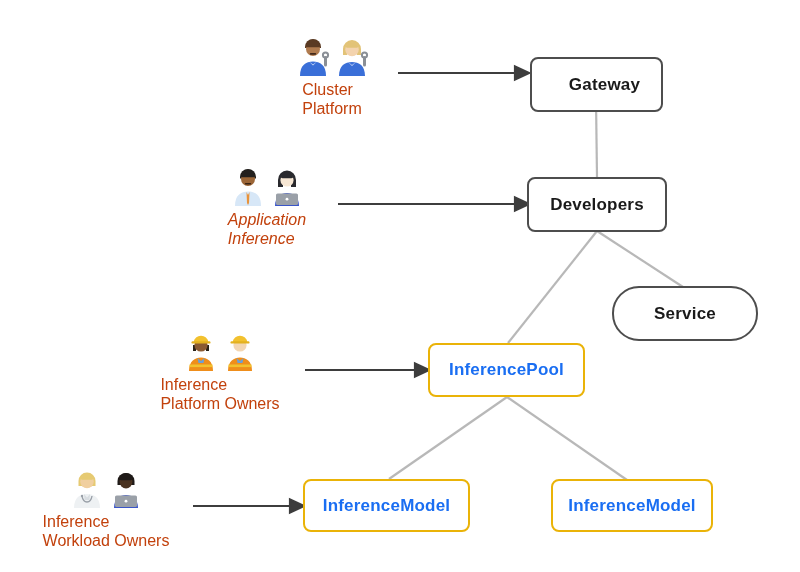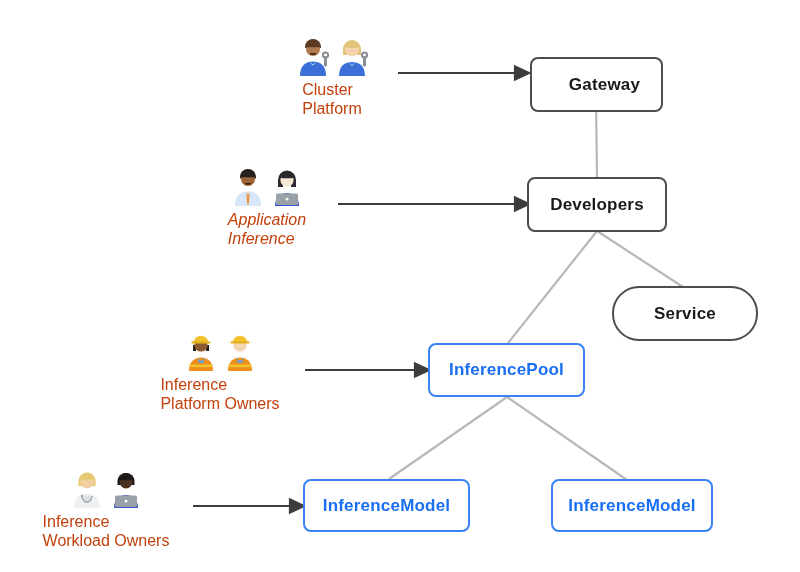--- a/index.html
+++ b/index.html
@@ -22,21 +22,21 @@
     align-items: center;
     justify-content: center;
     background: #ffffff;
     border-radius: 8px;
     font-weight: bold;
     font-size: 17px;
     letter-spacing: 0.2px;
     box-sizing: border-box;
   }
   .node.core   { border: 2.5px solid #4d4d4d; color: #1a1a1a; }
-  .node.ext    { border: 2px solid #3b82f6;   color: #1a6ef2; }
+  .node.ext    { border: 2px solid #eab308;   color: #1a6ef2; }
   .persona {
     position: absolute;
     width: 140px;
     display: flex;
     flex-direction: column;
     align-items: center;
   }
   .emoji-row { display: flex; gap: 3px; height: 40px; align-items: flex-end; }
   .persona-label {
     margin-top: 4px;

